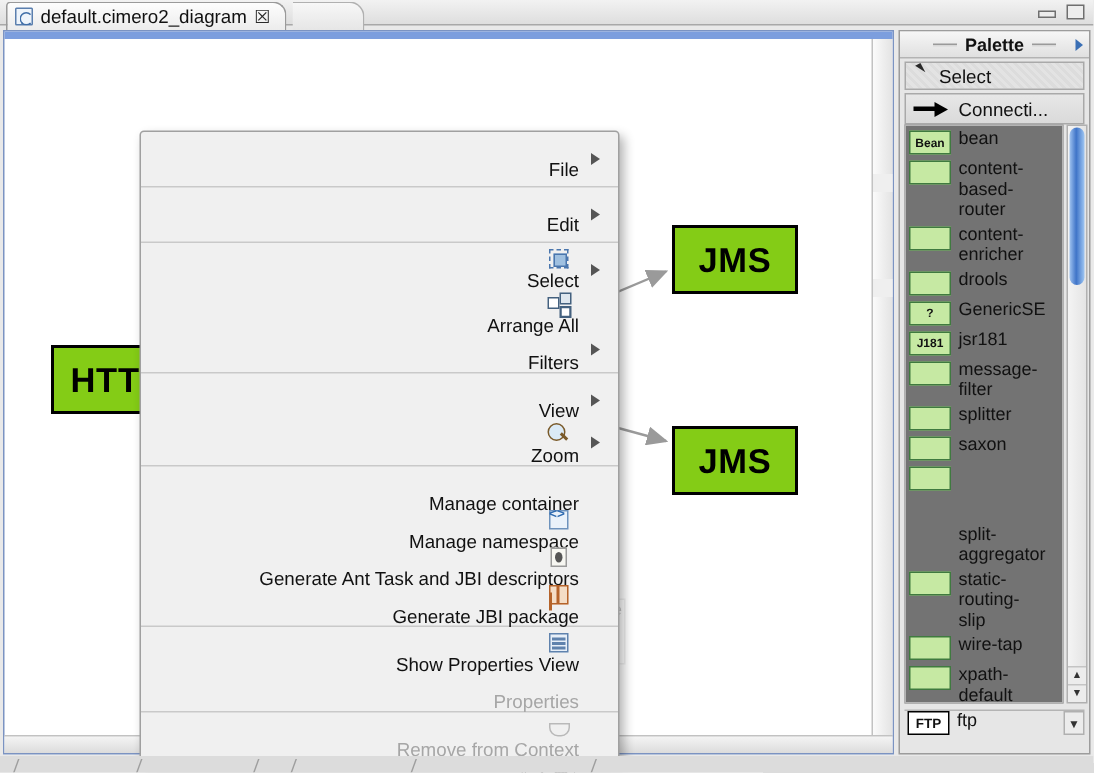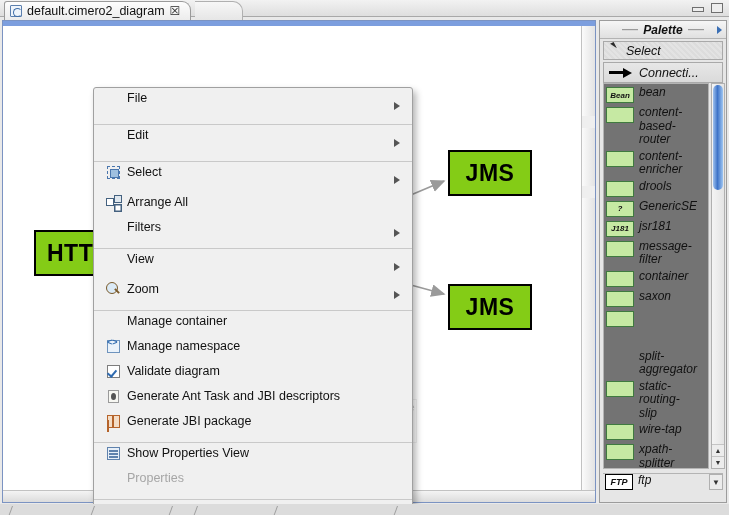--- a/index.html
+++ b/index.html
@@ -92,22 +92,22 @@
   
   .ctxmenu {
     position:absolute; left:90px; top:66px; width:320px;
     background:#f0f0f0;
     border:1px solid #a0a0a0; border-radius:3px;
     box-shadow:3px 4px 7px rgba(0,0,0,.30);
     padding:3px 0 4px 0;
     font-size:12.5px; color:#111;
   }
   .mi {
-    position:relative; height:25px; display:flex; align-items:flex-start;
-    padding:0 26px 0 12px; white-space:nowrap; cursor:default;
+    position:relative; height:25px; display:flex; align-items:flex-end;
+    padding:0 26px 0 12px; white-space:nowrap; cursor:default;flex-direction:column;
   }
   .mi.tall { height:30px; }
   .mi .mlabel{ flex:1; }
   .mi.disabled { color:#a6a6a6; }
   .mi .arr {
     position:absolute; right:12px; top:50%; margin-top:-4px;
     width:0;height:0;border-left:6px solid #555;
     border-top:4.5px solid transparent;border-bottom:4.5px solid transparent;
   }
   .mi .accel { color:#9a9a9a; font-size:12px; margin-left:14px; }
@@ -140,21 +140,21 @@
     background:#b5632a;box-shadow:-5px 5px 0 0 #b5632a,0 0 0 0 #b5632a;}
   .ic-props:before{content:"";position:absolute;inset:1px;border:1px solid #5f82ad;background:#e7eff8;}
   .ic-props:after{content:"";position:absolute;left:3px;top:4px;width:9px;height:1.5px;
     background:#5f82ad;box-shadow:0 3px 0 #5f82ad,0 6px 0 #5f82ad;}
   .ic-remove:before{content:"";position:absolute;left:1px;top:4px;width:12px;height:7px;
     border:1.5px solid #b9b9b9;border-radius:0 0 6px 6px;}
 
   
   .palette {
     position:absolute; left:599px; top:20px; width:128px; height:483px;
-    background:#e6e6e6; border:1px solid #9c9c9c;font-style:italic;
+    background:#e6e6e6; border:1px solid #9c9c9c;
   }
   .pal-head {
     height:18px; display:flex; align-items:center; justify-content:center;
     gap:5px; background:linear-gradient(#f6f6f6,#e0e0e0);
     border-bottom:1px solid #b3b3b3; font-weight:bold; font-size:12px; color:#111;
     position:relative;
   }
   .pal-head .bar{ width:16px;height:0;border-top:1px solid #9a9a9a;border-bottom:1px solid #d8d8d8;}
   .pal-head .pin{
     position:absolute; right:4px; top:50%; margin-top:-4px;
@@ -317,24 +317,20 @@
         <div class="msep"></div>
         <div class="mi">
           <span class="ico "></span>
           <span class="mlabel">Manage container</span>
         </div>
         <div class="mi">
           <span class="ico ic-ns"></span>
           <span class="mlabel">Manage namespace</span>
         </div>
         <div class="mi">
-          <span class="ico ic-check"></span>
-          <span class="mlabel">Validate diagram</span>
-        </div>
-        <div class="mi">
           <span class="ico ic-ant"></span>
           <span class="mlabel">Generate Ant Task and JBI descriptors</span>
         </div>
         <div class="mi">
           <span class="ico ic-jbi"></span>
           <span class="mlabel">Generate JBI package</span>
         </div>
         <div class="msep"></div>
         <div class="mi">
           <span class="ico ic-props"></span>
@@ -398,21 +394,21 @@
           <span class="pico">J181</span>
           <span class="plabel" style="white-space: pre-line;">jsr181</span>
         </div>
         <div class="pitem">
           <span class="pico"></span>
           <span class="plabel" style="white-space: pre-line;">message-
 filter</span>
         </div>
         <div class="pitem">
           <span class="pico"></span>
-          <span class="plabel" style="white-space: pre-line;">container</span>
+          <span class="plabel" style="white-space: pre-line;">splitter</span>
         </div>
         <div class="pitem">
           <span class="pico"></span>
           <span class="plabel" style="white-space: pre-line;">saxon</span>
         </div>
         <div class="pitem">
           <span class="pico"></span>
           <span class="plabel" style="white-space: pre-line; margin-top: 40px;">split-
 aggregator</span>
         </div>
@@ -422,21 +418,21 @@
 routing-
 slip</span>
         </div>
         <div class="pitem">
           <span class="pico"></span>
           <span class="plabel" style="white-space: pre-line;">wire-tap</span>
         </div>
         <div class="pitem">
           <span class="pico"></span>
           <span class="plabel" style="white-space: pre-line;">xpath-
-splitter</span>
+default</span>
         </div>
       </div>
 
     <div class="pal-scroll">
       <div class="pal-thumb"></div>
       <div class="up">▲</div>
       <div class="dn">▼</div>
     </div>
 
     <div class="pal-foot">

